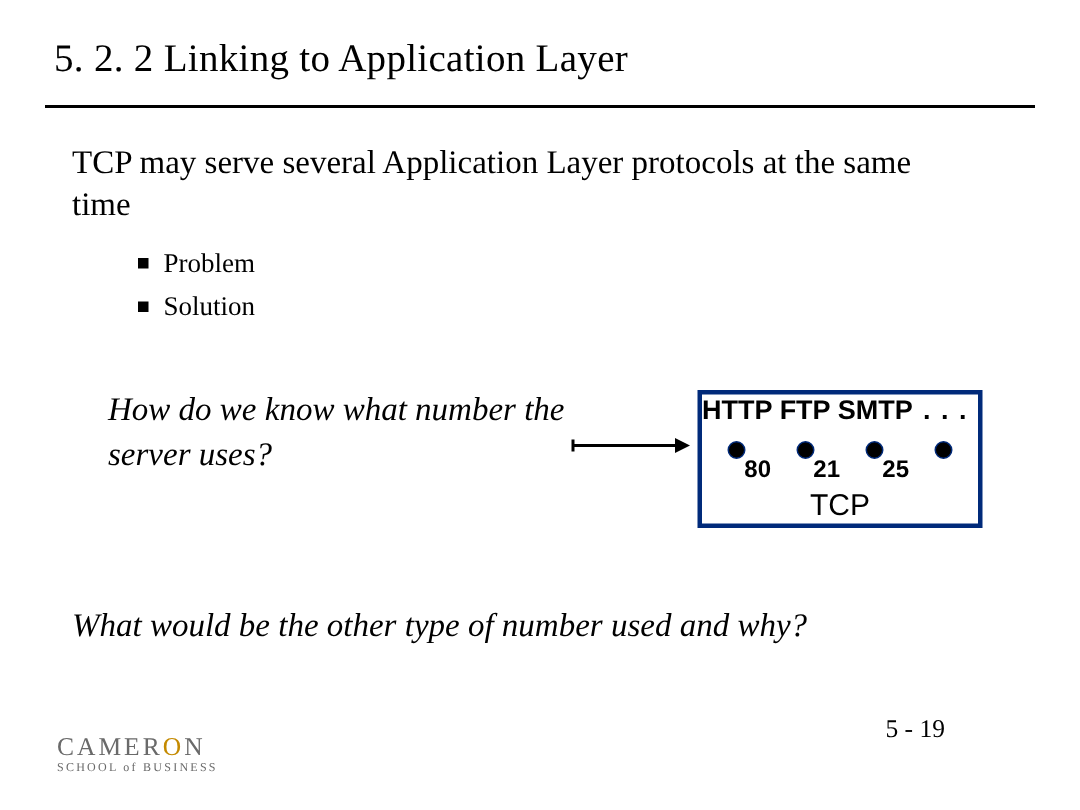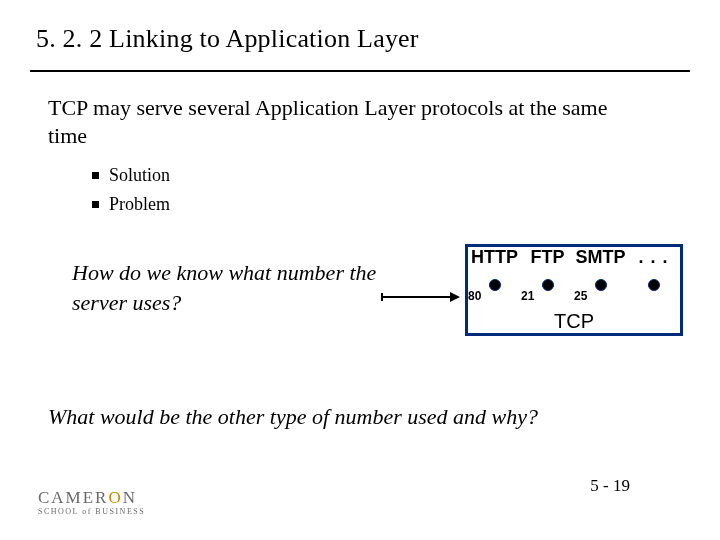--- a/index.html
+++ b/index.html
@@ -82,23 +82,23 @@
   }
   .arrow {
     position: absolute;
     top: 290px;
     left: 380px;
     width: 80px;
     height: 14px;
   }
   .diagram {
     position: absolute;
-    top: 244px;
+    top: 260px;
     left: 465px;
-    width: 218px;
+    width: 190px;
     height: 92px;
     border: 3px solid #002a7a;
     background: #fff;
     box-sizing: border-box;
   }
   .diagram .lbls {
     position: absolute;
     top: -2px;
     left: 0;
     width: 100%;
@@ -139,24 +139,24 @@
   }
   .diagram .ports {
     position: absolute;
     top: 42px;
     left: 0;
     width: 100%;
     display: flex;
   }
   .diagram .ports span {
     flex: 1;
-    text-align: left;
+    text-align: right;
     font-family: Arial, Helvetica, sans-serif;
     font-weight: 700;
-    font-size: 12px;
+    font-size: 16px;
   }
   .diagram .tcp {
     position: absolute;
     bottom: 0px;
     left: 0;
     width: 100%;
     text-align: center;
     font-family: Arial, Helvetica, sans-serif;
     font-weight: 400;
     font-size: 20px;
@@ -193,22 +193,22 @@
 <body>
 
 <div class="slide">
 
   <div class="title">5. 2. 2  Linking to Application Layer</div>
   <hr class="title-rule">
 
   <div class="body-text">TCP may serve several Application Layer protocols at the same time</div>
 
   <div class="bullets">
+    <div class="bullet"><span class="sq"></span><span>Problem</span></div>
     <div class="bullet"><span class="sq"></span><span>Solution</span></div>
-    <div class="bullet"><span class="sq"></span><span>Problem</span></div>
   </div>
 
   <div class="q1">How do we know what number the server uses?</div>
 
   <svg class="arrow" viewBox="0 0 80 14">
     <line x1="2" y1="7" x2="70" y2="7" stroke="#000" stroke-width="2"></line>
     <polygon points="70,2 80,7 70,12" fill="#000"></polygon>
     <line x1="2" y1="3" x2="2" y2="11" stroke="#000" stroke-width="2"></line>
   </svg>
 

